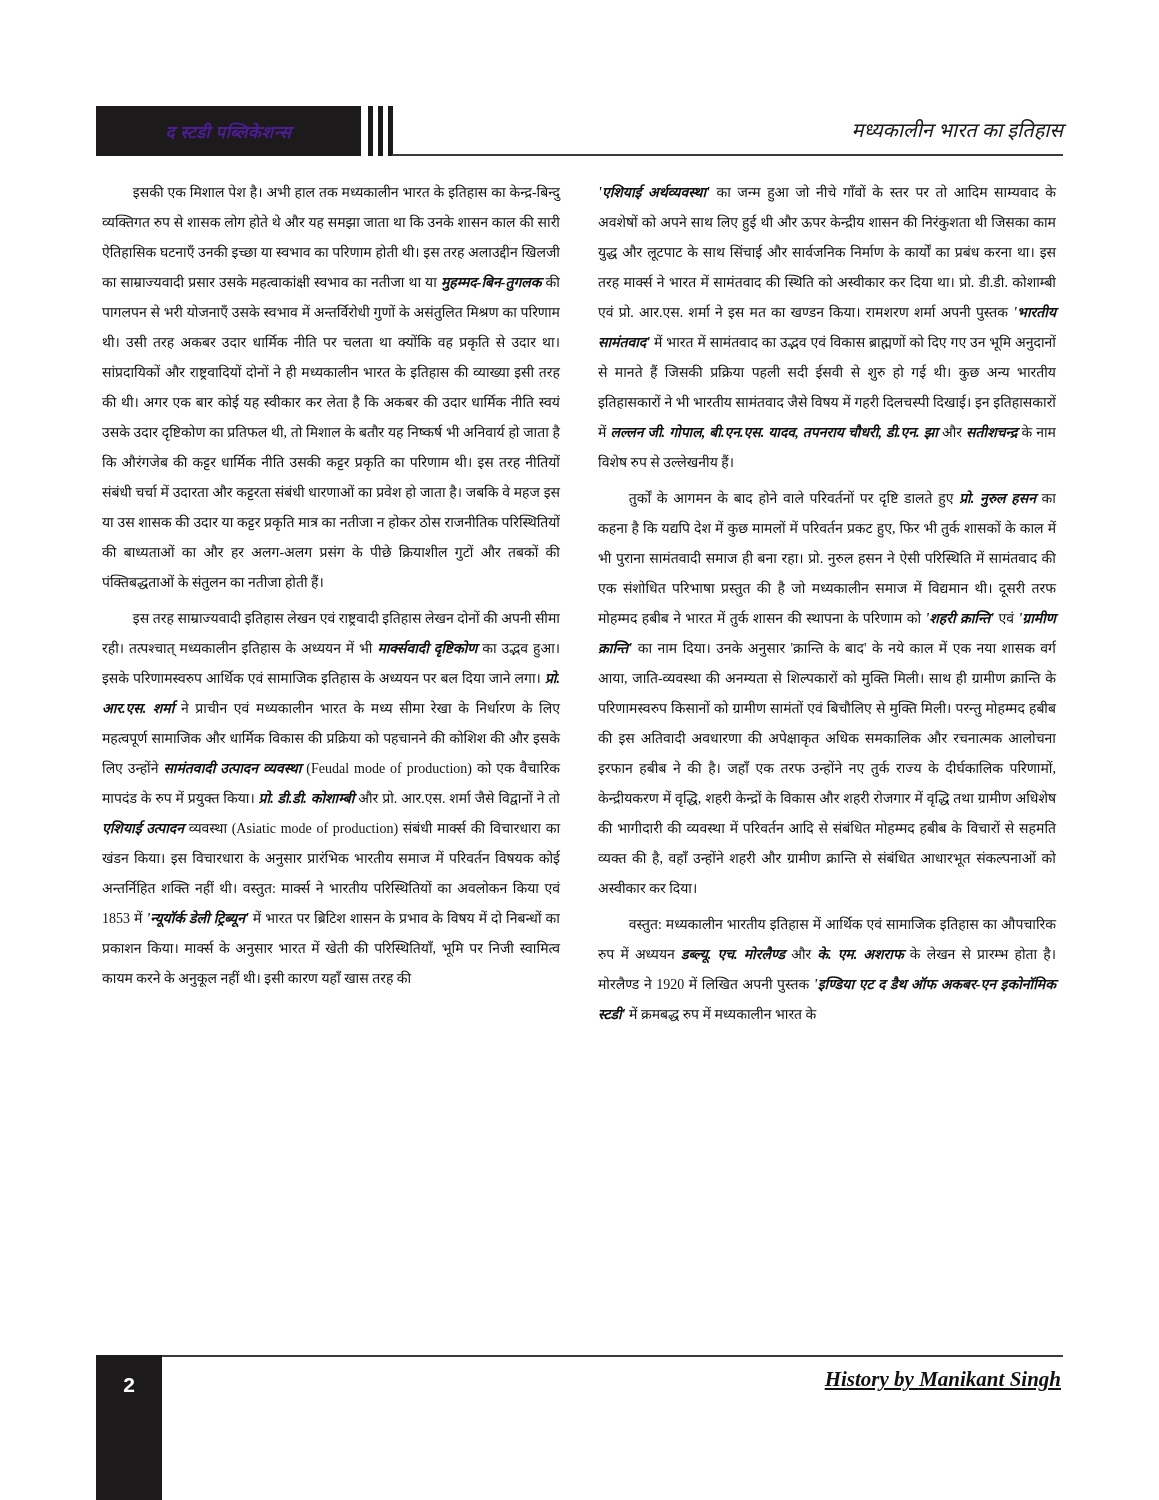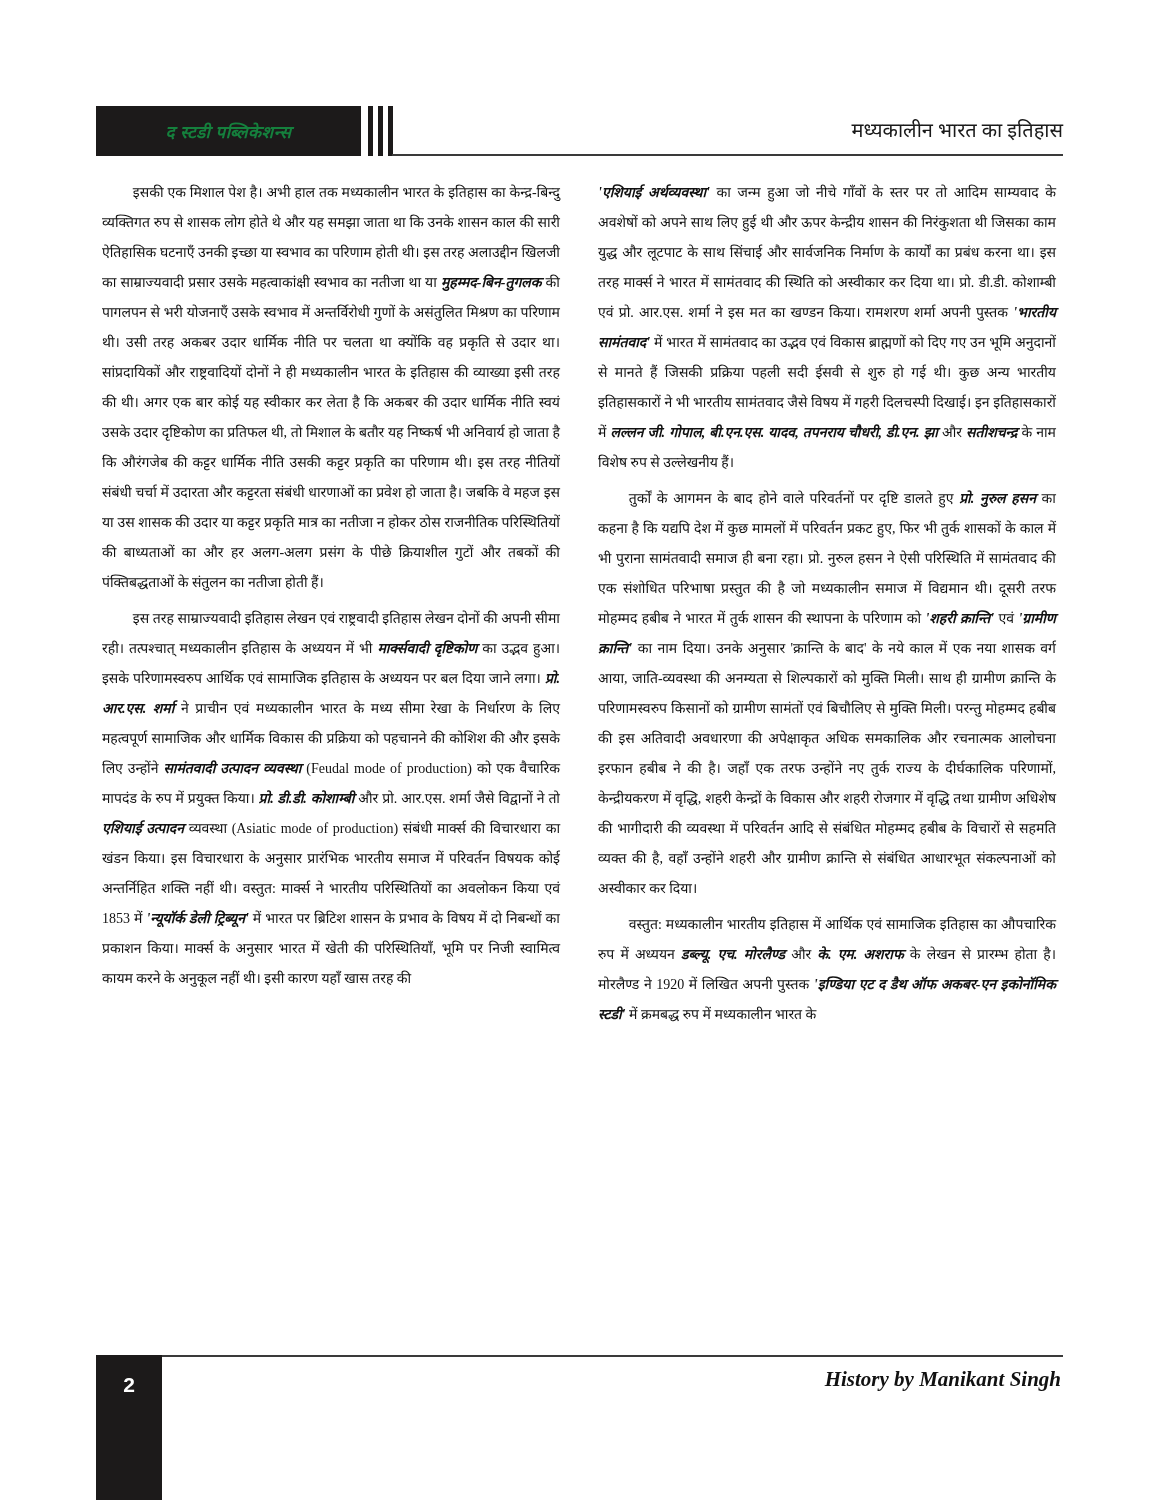--- a/index.html
+++ b/index.html
@@ -39,21 +39,21 @@
   }
   .header-brand {
     position: absolute;
     left: 0;
     top: 0;
     width: 265px;
     height: 50px;
     display: flex;
     align-items: center;
     justify-content: center;
-    color: #15803d;
+    color: #4c1d95;
     font-family: "Liberation Sans", "DejaVu Sans", sans-serif;
     font-weight: bold;
     font-style: italic;
     font-size: 17px;
     letter-spacing: 0.5px;
     white-space: nowrap;
   }
   .header-bars {
     position: absolute;
     left: 272px;
@@ -73,20 +73,21 @@
     top: 48px;
     right: 0;
     height: 2px;
     background: #3a3a3a;
   }
   .header-title {
     position: absolute;
     right: 0;
     top: 10px;
     font-family: "Liberation Serif", "DejaVu Serif", serif;
+    font-style: italic;
     font-size: 20px;
     color: #1a1a1a;
     white-space: nowrap;
   }
 
   
   .columns {
     position: absolute;
     left: 96px;
     top: 172px;
@@ -157,20 +158,21 @@
   .footer-credit {
     position: absolute;
     right: 2px;
     top: 12px;
     font-family: "Liberation Serif", "DejaVu Serif", serif;
     font-style: italic;
     font-weight: bold;
     font-size: 21px;
     color: #111111;
     white-space: nowrap;
+    text-decoration: underline;
   }
 </style>
 </head>
 <body>
 
 <div class="page">
 
   <div class="header">
     <div class="header-black-block"></div>
     <div class="header-brand">द स्टडी पब्लिकेशन्स</div>

